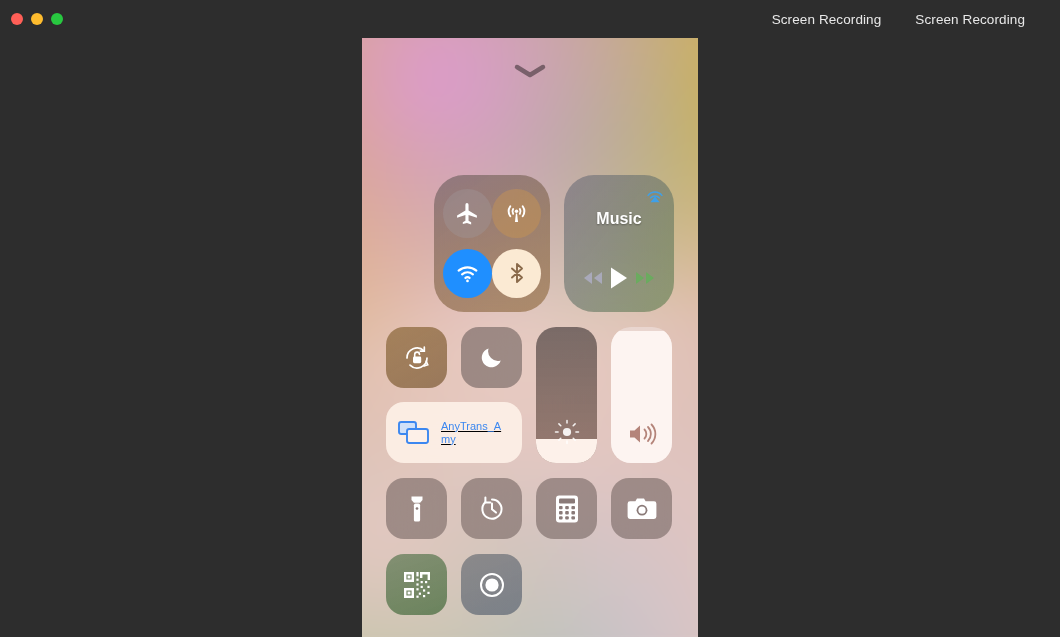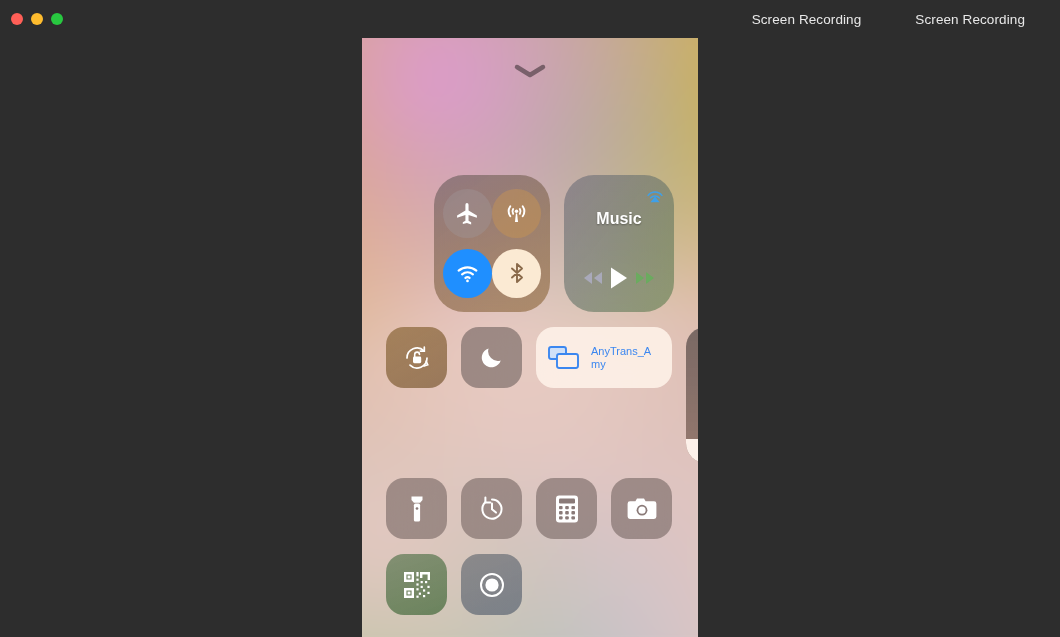--- a/index.html
+++ b/index.html
@@ -43,21 +43,21 @@
     display: block;
   }
   .tl-close  { background: #ff5f57; }
   .tl-min    { background: #febc2e; }
   .tl-max    { background: #28c840; }
 
   .title-actions {
     margin-left: auto;
     display: flex;
     align-items: center;
-    gap: 54px;
+    gap: 34px;
     margin-right: 35px;
   }
   .title-action {
     color: #e8e8e8;
     font-size: 13.5px;
     letter-spacing: .1px;
     white-space: nowrap;
     cursor: default;
   }
 
@@ -175,21 +175,21 @@
     padding: 0 16px;
   }
   .mc-btn { cursor: pointer; display: flex; align-items: center; }
 
   
   .row2 {
     display: flex;
     gap: 14px;
     margin-bottom: 15px;
   }
-  .left-stack { display: flex; flex-direction: row; gap: 14px; }
+  .left-stack { display: flex; flex-direction: column; gap: 14px; text-decoration: underline; }
   .small-pair { display: flex; gap: 14px; }
   .sq {
     width: 61px; height: 61px;
     border-radius: 18px;
     display: flex; align-items: center; justify-content: center;
     cursor: pointer;
     backdrop-filter: blur(16px);
   }
   .sq-rot  { background: linear-gradient(150deg, rgba(140,104,58,.72), rgba(122,88,50,.70)); }
   .sq-dnd  { background: rgba(116,102,98,0.64); }

